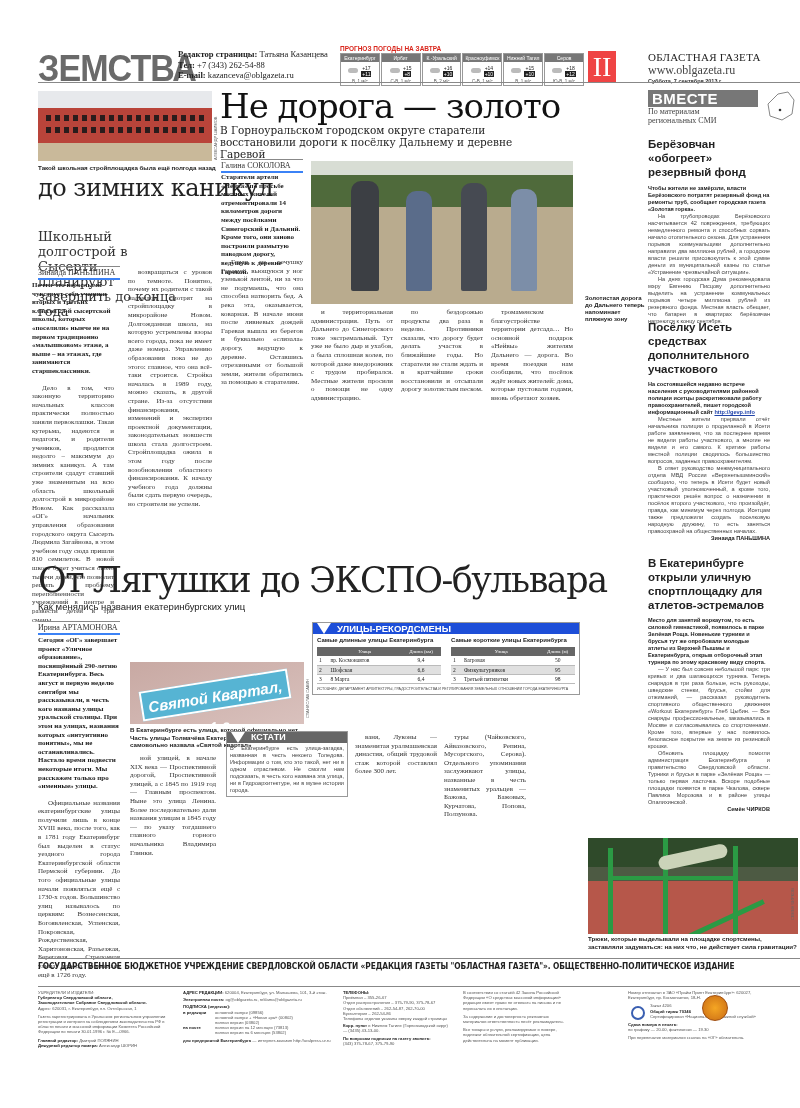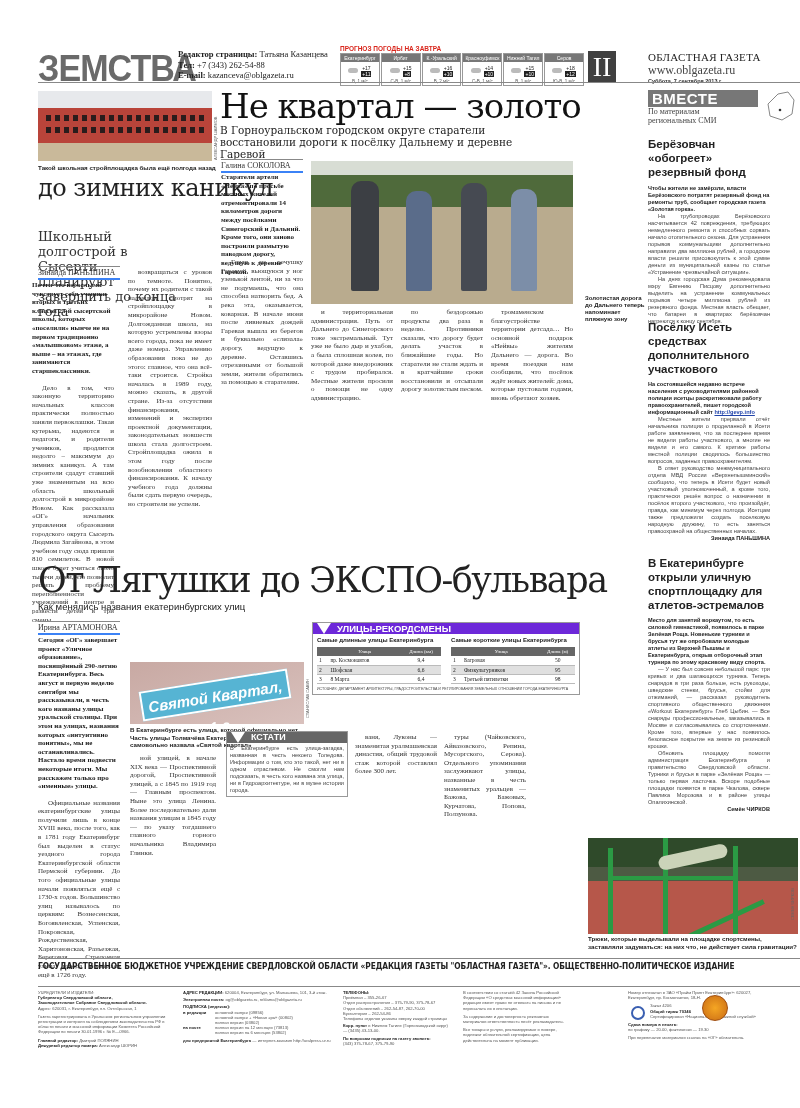--- a/index.html
+++ b/index.html
@@ -18,21 +18,21 @@
 #weather{left:340px;top:45px;width:245px}
 #weather .wt{font-family:"Liberation Sans",sans-serif;font-weight:bold;font-size:6.5px;color:#d9261c;margin-bottom:1px}
 #weather .row{display:flex}
 #weather .city{width:40.5px;border:1px solid #999;margin-right:1px}
 #weather .city .cn{background:#777;color:#fff;font-family:"Liberation Sans",sans-serif;font-size:5px;text-align:center;height:8px;line-height:8px}
 #weather .city .cb{height:17px;display:flex;align-items:center;justify-content:center;gap:3px}
 #weather .cloud{width:10px;height:5px;background:#bbb;border-radius:4px}
 #weather .temps{font-family:"Liberation Sans",sans-serif;font-size:5px;text-align:center;line-height:6px}
 #weather .temps .n{background:#222;color:#fff;padding:0 1px}
 #weather .wind{font-family:"Liberation Sans",sans-serif;font-size:4.5px;text-align:center;color:#555;line-height:6px}
-#page-num{left:588px;top:51px;width:28px;height:32px;background:#404040;color:#fff;font-size:28px;text-align:center;line-height:32px;font-family:"Liberation Serif",serif}
+#page-num{left:588px;top:51px;width:28px;height:32px;background:#ef4444;color:#fff;font-size:28px;text-align:center;line-height:32px;font-family:"Liberation Serif",serif}
 #masthead{left:648px;top:51px}
 #masthead .mh{font-size:11px;letter-spacing:.3px}
 #masthead .url{font-size:12px;color:#444}
 #masthead .date{font-family:"Liberation Sans",sans-serif;font-weight:bold;font-size:5.5px;color:#333}
 #header-rule{left:38px;top:82px;width:762px;height:1px;background:#888}
 
 .photo{overflow:hidden}
 #photo-school{left:38px;top:91px;width:174px;height:70px;background:linear-gradient(#e7e9ec 0 25%, #b9443a 25% 75%, #c9b99a 75%)}
 #photo-school .win{position:absolute;background:#2a1c1c;width:5px;height:6px}
 #photo-road{left:311px;top:161px;width:262px;height:143px;background:linear-gradient(#d8ddd4 0 10%, #4f6a3b 10% 32%, #b9ab8e 32%)}
@@ -52,21 +52,21 @@
 #vmeste{left:648px;top:90px;width:152px}
 #vmeste .vh{background:#777;color:#fff;font-family:"Liberation Sans",sans-serif;font-weight:bold;font-size:15px;padding-left:4px;width:110px;letter-spacing:.5px}
 #vmeste .vs{font-size:8px;color:#444;line-height:9px}
 .side-head{font-family:"Liberation Sans",sans-serif;font-weight:bold;font-size:11.5px;line-height:14px;color:#222}
 .side-lead{font-family:"Liberation Sans",sans-serif;font-weight:bold;font-size:5.6px;line-height:7px}
 .side-text{font-family:"Liberation Sans",sans-serif;font-size:5.6px;line-height:7px;color:#444;text-align:justify}
 .side-text p{text-indent:10px}
 .side-sign{font-family:"Liberation Sans",sans-serif;font-weight:bold;font-size:5.6px;text-align:right}
 
 #records{left:312px;top:622px;width:268px;border:1px solid #999;padding-bottom:3px}
-#records .rh{background:#6d28d9;color:#fff;font-family:"Liberation Sans",sans-serif;font-weight:bold;font-size:9.5px;height:11px;line-height:11px;padding-left:24px;position:relative}
+#records .rh{background:#1d4ed8;color:#fff;font-family:"Liberation Sans",sans-serif;font-weight:bold;font-size:9.5px;height:11px;line-height:11px;padding-left:24px;position:relative}
 #records .tri{position:absolute;left:4px;top:0;width:0;height:0;border-left:7px solid transparent;border-right:7px solid transparent;border-top:11px solid #fff}
 #records .tables{display:flex;gap:10px;padding:3px 4px 0}
 #records .tbl{flex:1}
 #records .tt{font-family:"Liberation Sans",sans-serif;font-weight:bold;font-size:6px;margin-bottom:4px}
 #records table{width:100%;border-collapse:collapse;font-size:5.5px}
 #records th{background:#666;color:#fff;font-weight:normal;height:9px;font-size:5px}
 #records td{border-bottom:1px solid #bbb;height:9px;padding:0 2px}
 #records tr:nth-child(even) td{background:#e0e0e0}
 #records .src{font-family:"Liberation Sans",sans-serif;font-size:3.6px;color:#444;margin:3px 4px 0}
 
@@ -218,21 +218,21 @@
 <div class="abs" style="left:32px;top:281px;width:82px">
   <div class="lead">Почти что взрослыми чувствует себя ученики вторых и третьих классов 23-й сысертской школы, которых «поселили» нынче не на первом традиционно «малышковом» этаже, а выше – на этажах, где занимаются старшеклассники.</div>
   <div class="body-text" style="margin-top:8px;height:250px;overflow:hidden">
       <p>Дело в том, что законную территорию начальных классов практически полностью заняли первоклашки. Такая кутерьма, надеются и педагоги, и родители учеников, продлится недолго – максимум до зимних каникул. А там строители сдадут ставший уже знаменитым на всю область школьный долгострой в микрорайоне Новом. Как рассказала «ОГ» начальник управления образования городского округа Сысерть Людмила Загайнова, в этом учебном году сюда пришли 810 семилеток. В новой школе будет учиться около тысячи детей, что позволит решить проблему переполненности учреждений в центре и развести детей в три смены.</p>
     </div>
 </div>
 <div class="abs body-text" style="left:128px;top:268px;width:84px;height:282px;overflow:hidden">
     <p>возвращаться с уроков по темноте. Понятно, почему их родители с такой надеждой смотрят на стройплощадку в микрорайоне Новом. Долгожданная школа, на которую устремлены взоры всего города, пока не имеет даже номера. Управлению образования пока не до этого: главное, что она всё-таки строится. Стройка началась в 1989 году, можно сказать, в другой стране. Из-за отсутствия финансирования, изменений и экспертиз проектной документации, законодательных новшеств школа стала долгостроем. Стройплощадка ожила в этом году после возобновления областного финансирования. К началу учебного года должны были сдать первую очередь, но строители не успели.</p>
   </div>
 
-<div class="abs hl" id="main-head">Не квартал — золото</div>
+<div class="abs hl" id="main-head">Не дорога — золото</div>
 <div class="abs" id="main-sub" style="width:340px">В Горноуральском городском округе старатели восстановили дороги к посёлку Дальнему и деревне Гаревой</div>
 <div class="abs byline" style="left:221px;top:159px;width:82px">Галина СОКОЛОВА</div>
 <div class="abs lead" style="left:221px;top:173px;width:82px">Старатели артели «Нейва» по просьбе местных жителей отремонтировали 14 километров дороги между посёлками Синегорский и Дальний. Кроме того, они заново построили размытую паводком дорогу, ведущую к деревне Гаревой.</div>
 <div class="abs body-text" style="left:221px;top:258px;width:82px;height:292px;overflow:hidden">
     <p>Глядя на речушку Гаревую, вьющуюся у ног узенькой лентой, ни за что не подумаешь, что она способна натворить бед. А река эта, оказывается, коварная. В начале июня после ливневых дождей Гаревая вышла из берегов и буквально «слизала» дорогу, ведущую к деревне. Оставшись отрезанными от большой земли, жители обратились за помощью к старателям.</p>
   </div>
 <div class="abs photo" id="photo-road">
   <div class="abs" style="left:40px;top:20px;width:28px;height:110px;background:#3c3f44;border-radius:10px 10px 2px 2px"></div>
   <div class="abs" style="left:95px;top:30px;width:26px;height:100px;background:#5a6c8a;border-radius:10px 10px 2px 2px"></div>
   <div class="abs" style="left:150px;top:22px;width:26px;height:108px;background:#464a52;border-radius:10px 10px 2px 2px"></div>

